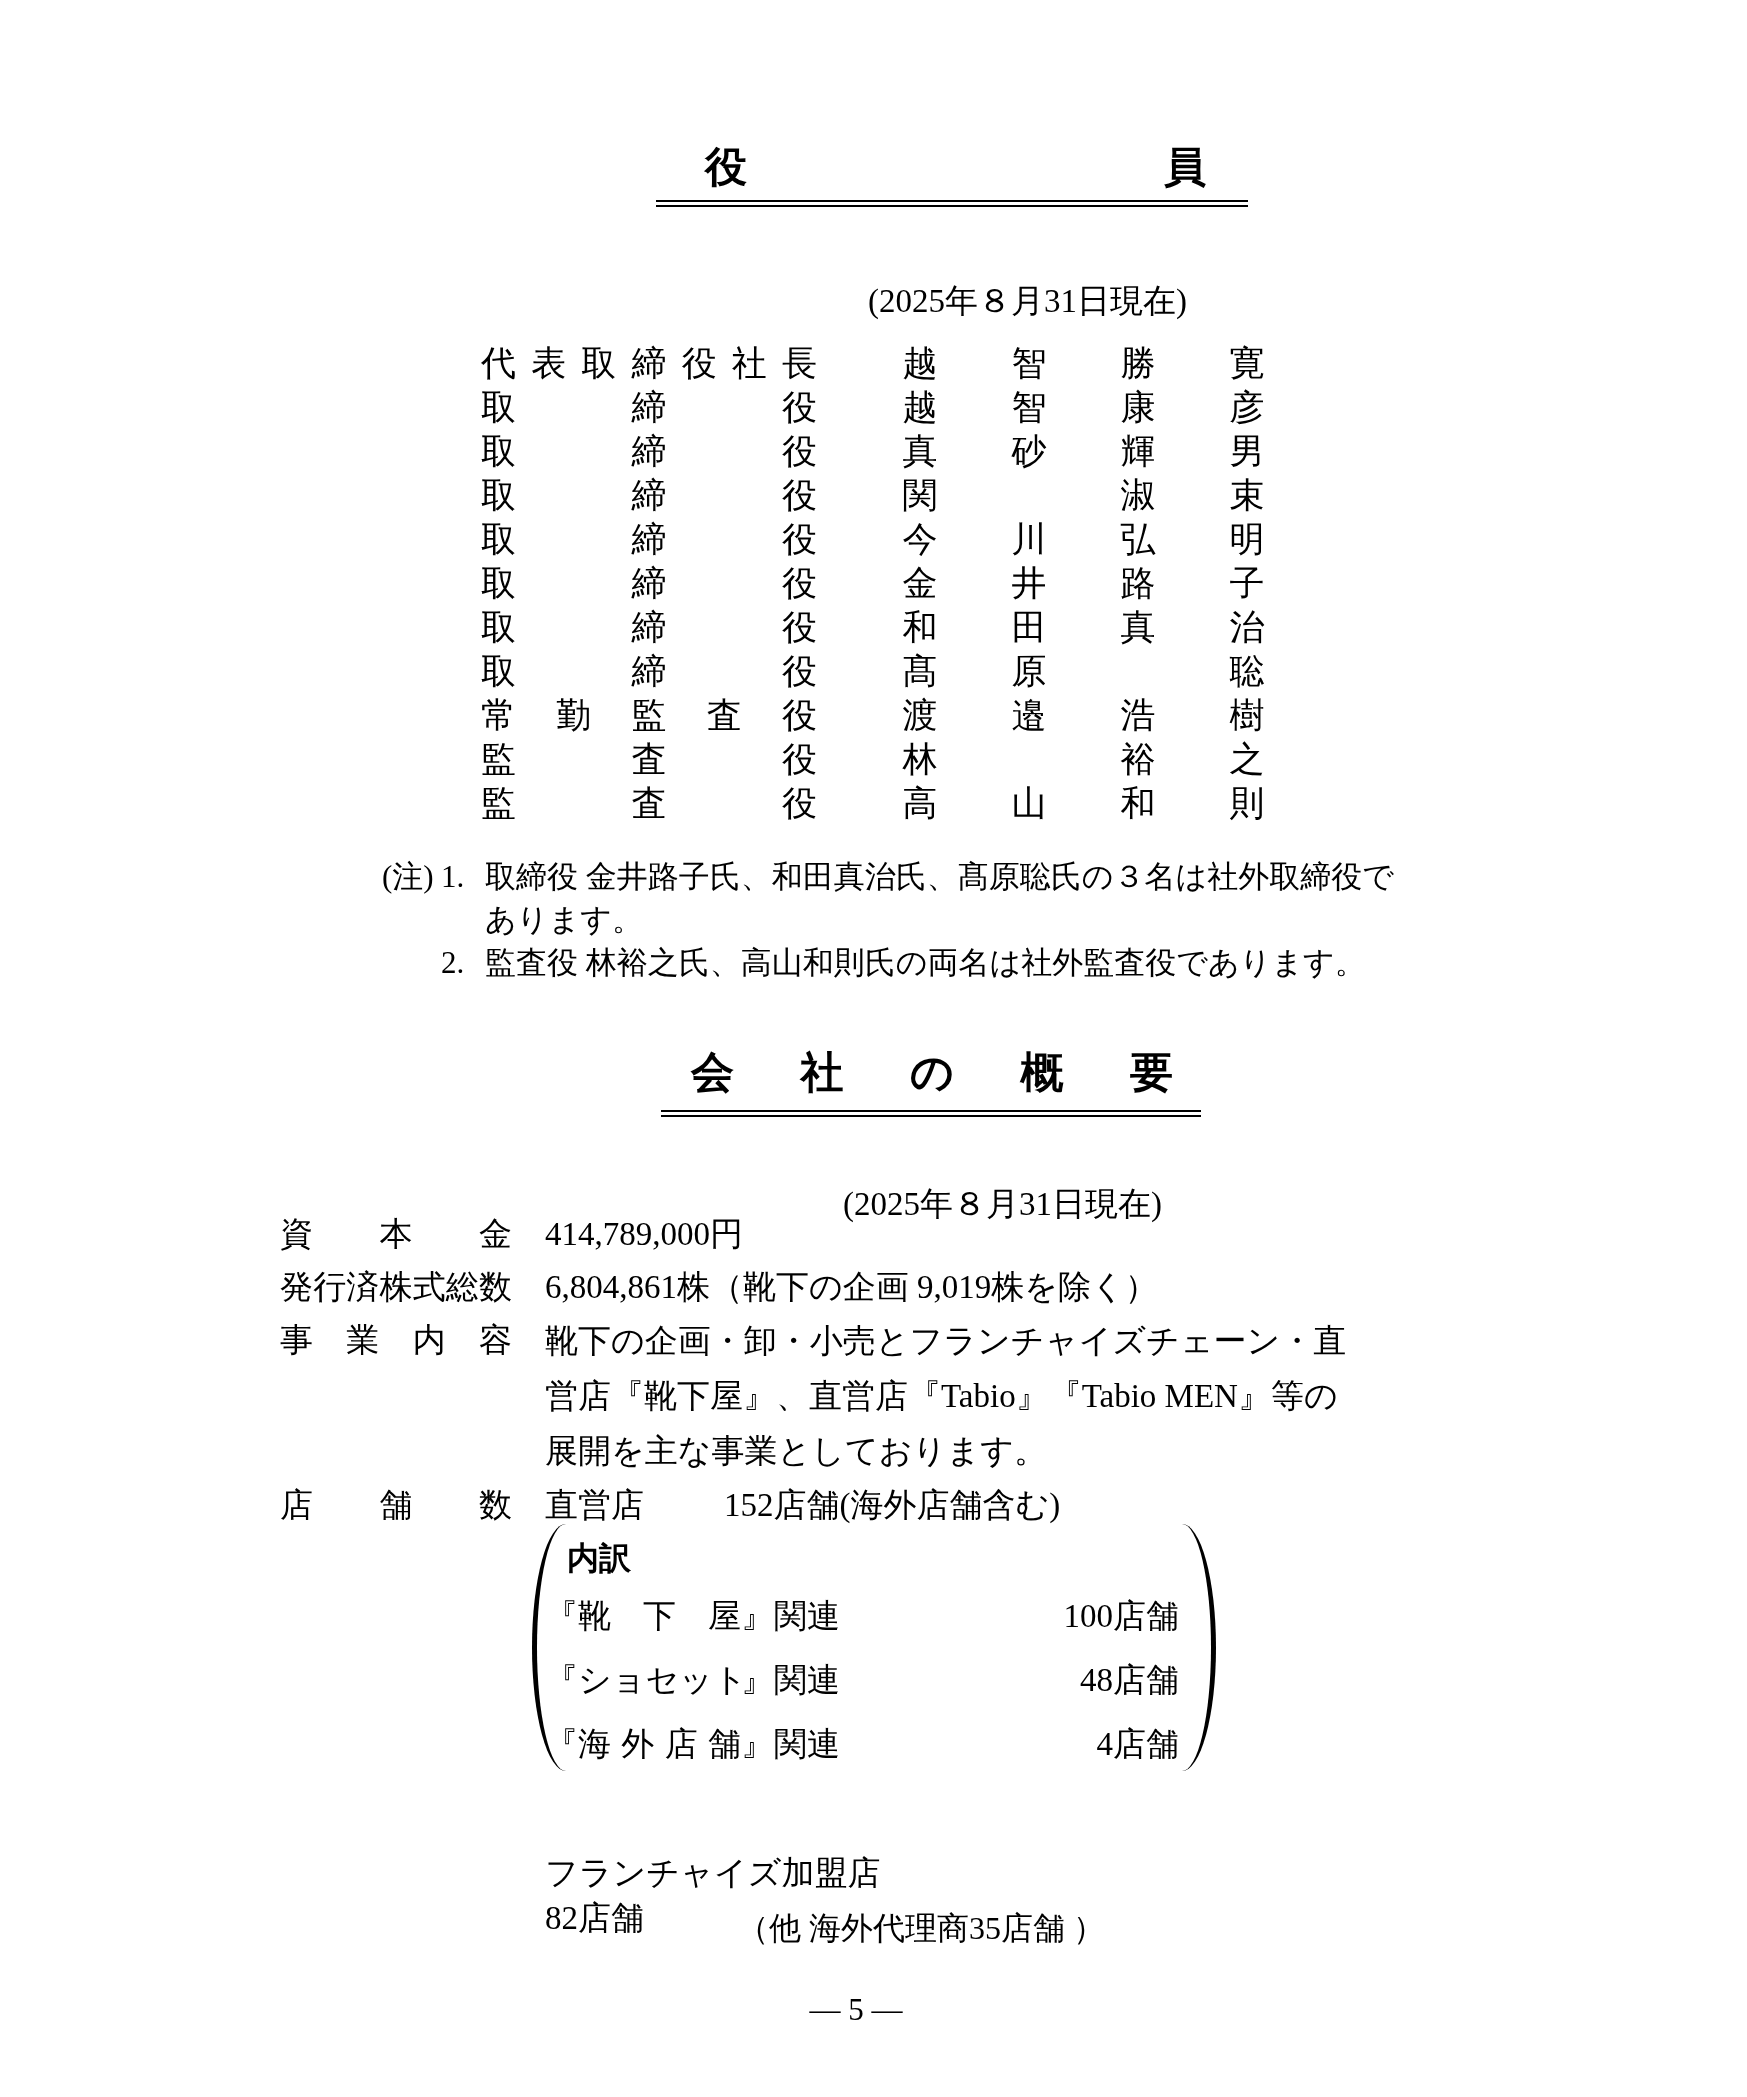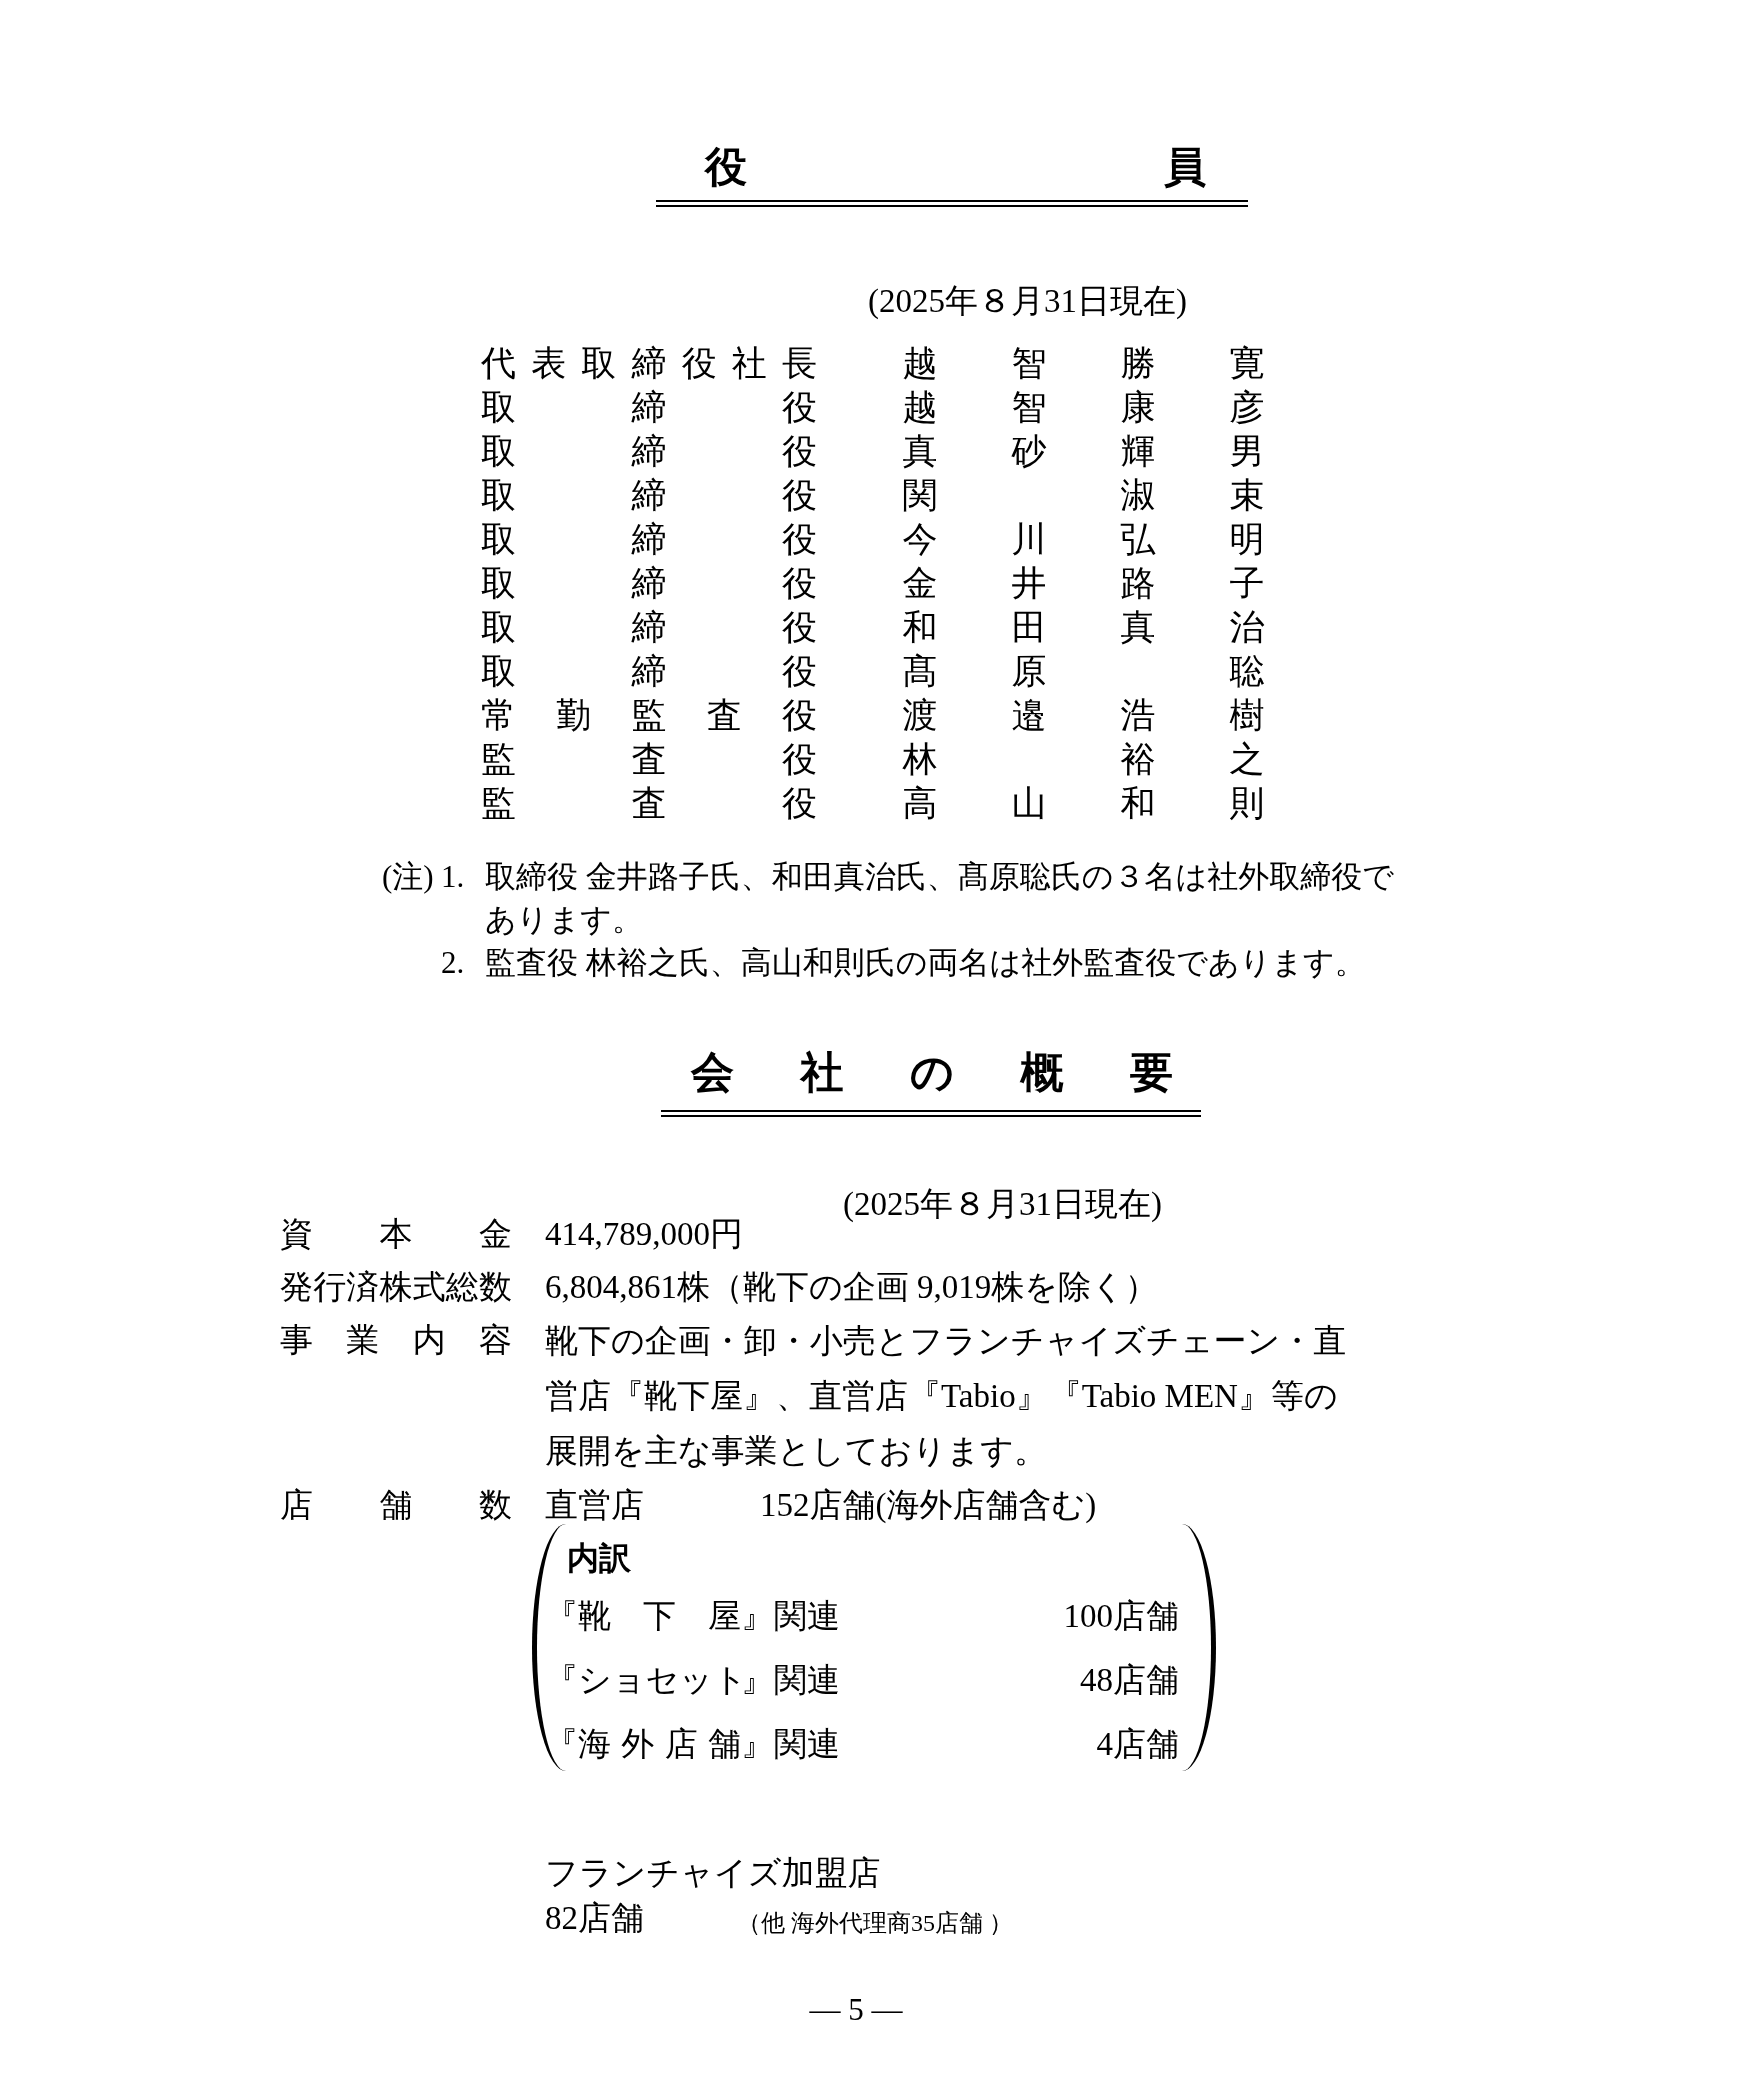--- a/index.html
+++ b/index.html
@@ -40,34 +40,34 @@
   }
   .heading2-inner{display:flex;justify-content:space-between;font-size:43px;font-weight:bold;line-height:1.1;}
   .date2{left:708px;top:1134px;width:454px;}
 
   
   .overview{left:280px;top:1208px;font-size:33px;}
   .ovrow{display:flex;line-height:53px;align-items:flex-start;}
   .ovlabel{width:232px;display:flex;justify-content:space-between;flex:none;}
   .ovval{margin-left:33px;white-space:nowrap;}
   .ovlines div{line-height:55px;white-space:nowrap;}
-  .shop2{margin-left:116px;}
+  .shop2{margin-left:80px;}
 
   
   .lparen{left:532px;top:1524px;width:29px;height:247px;border-left:5px solid #000;
           border-radius:100% 0 0 100% / 50% 0 0 50%;}
   .rparen{left:1182px;top:1524px;width:29px;height:247px;border-right:5px solid #000;
           border-radius:0 100% 100% 0 / 0 50% 50% 0;}
   .uchiwake{left:567px;top:1537px;font-size:32px;font-weight:bold;}
   .bitems{left:545px;top:1584px;width:634px;font-size:33px;}
   .bitem{display:flex;justify-content:space-between;line-height:64px;}
   .blabel{display:flex;white-space:nowrap;}
   .binner{display:inline-flex;justify-content:space-between;width:163px;}
   .fcrow{left:545px;top:1851px;width:606px;display:flex;justify-content:space-between;font-size:33px;flex-direction:column;}
-  .fcnote{left:737px;top:1907px;font-size:24px;white-space:nowrap;}
+  .fcnote{left:737px;top:1907px;font-size:32px;white-space:nowrap;}
 
   .pagenum{left:708px;top:1992px;width:296px;text-align:center;font-size:31px;}
 </style>
 </head>
 <body>
 
 <div id="page">
 
   <div class="abs title-block">
     <div class="title-inner">

